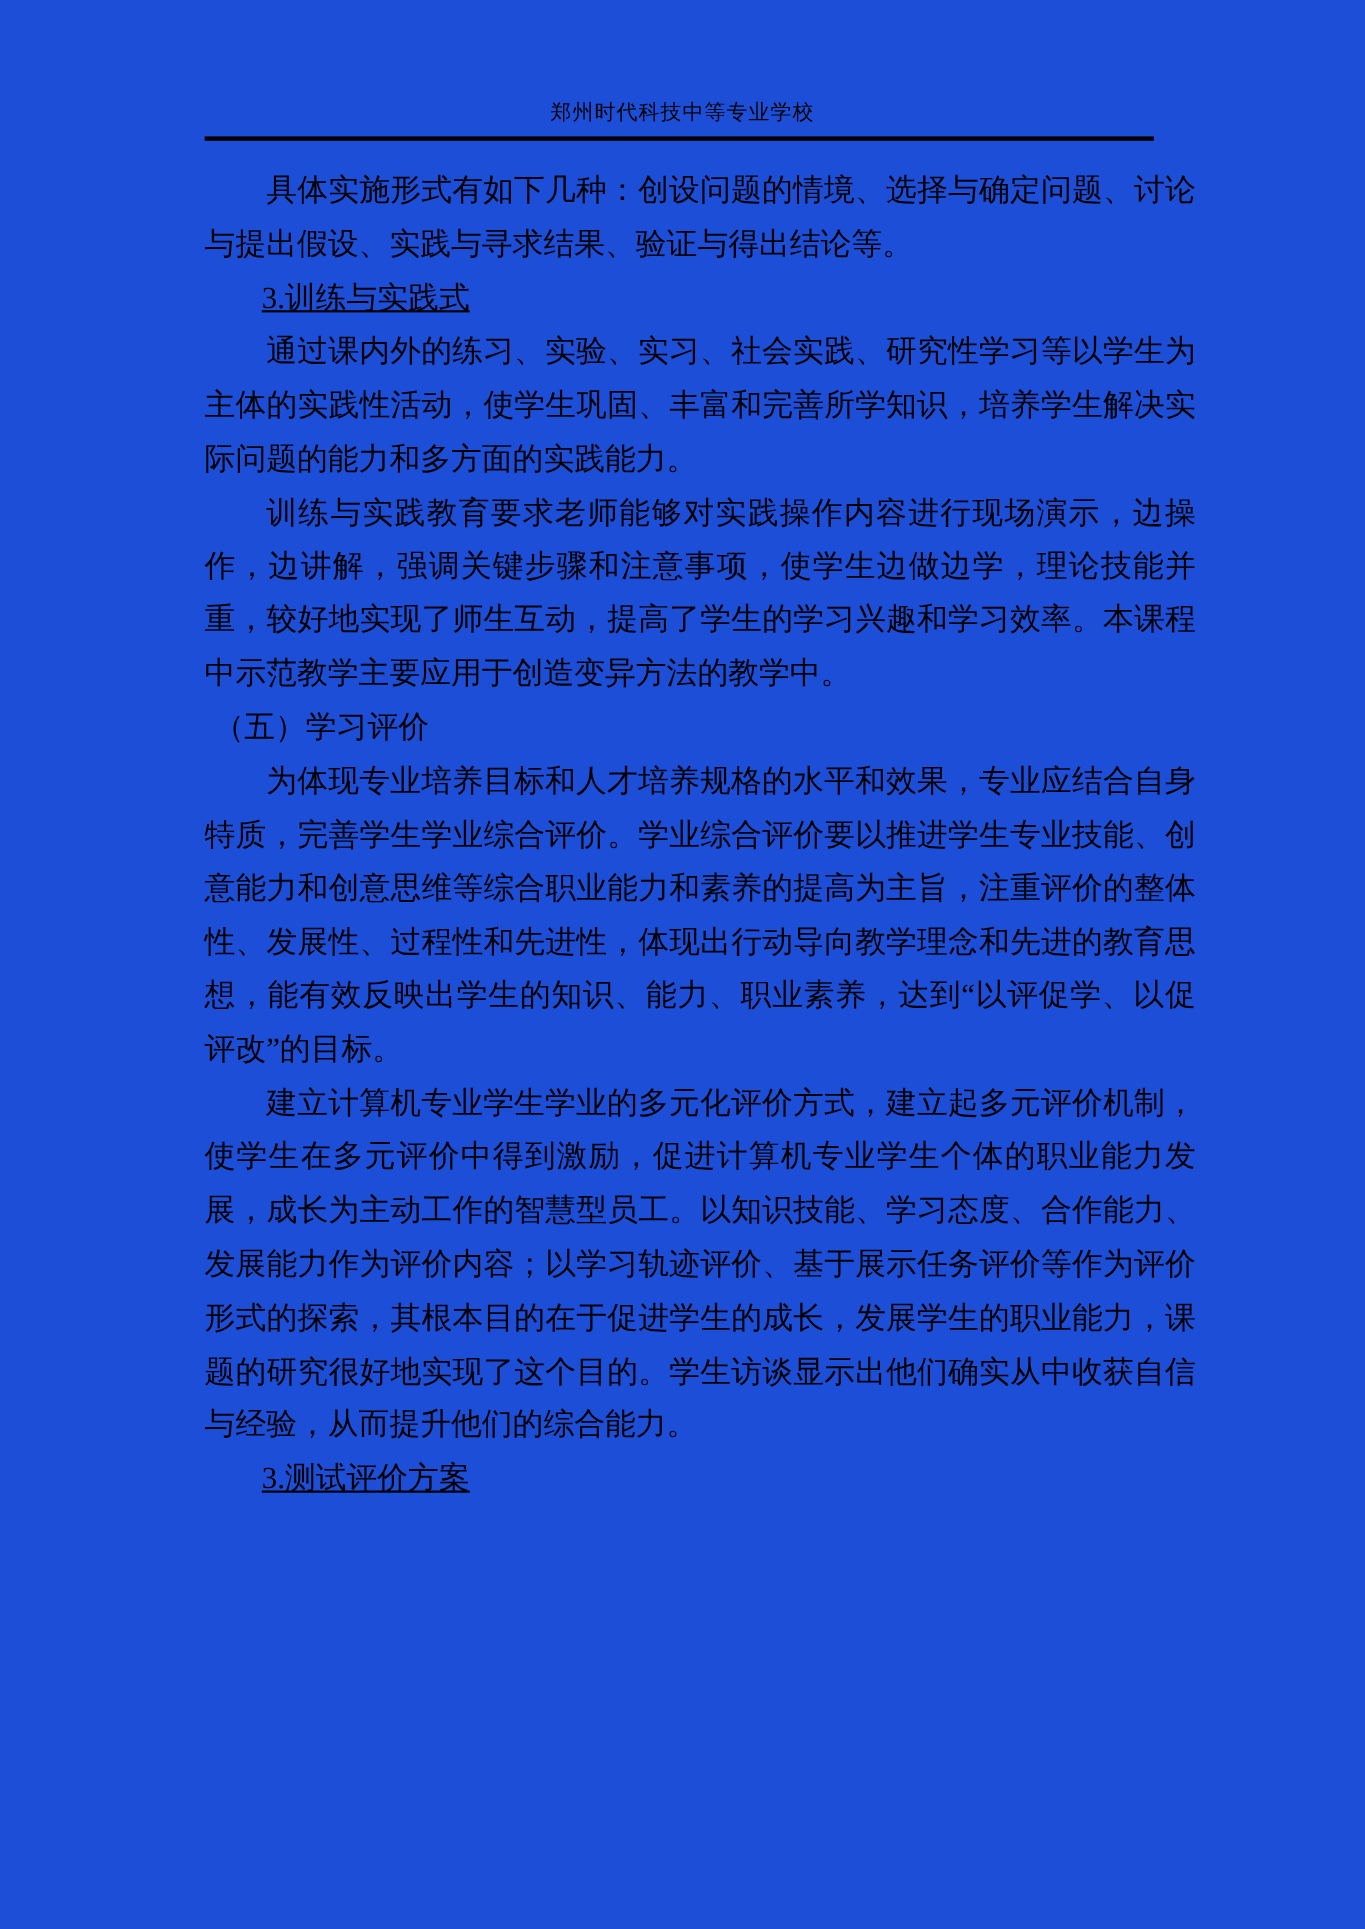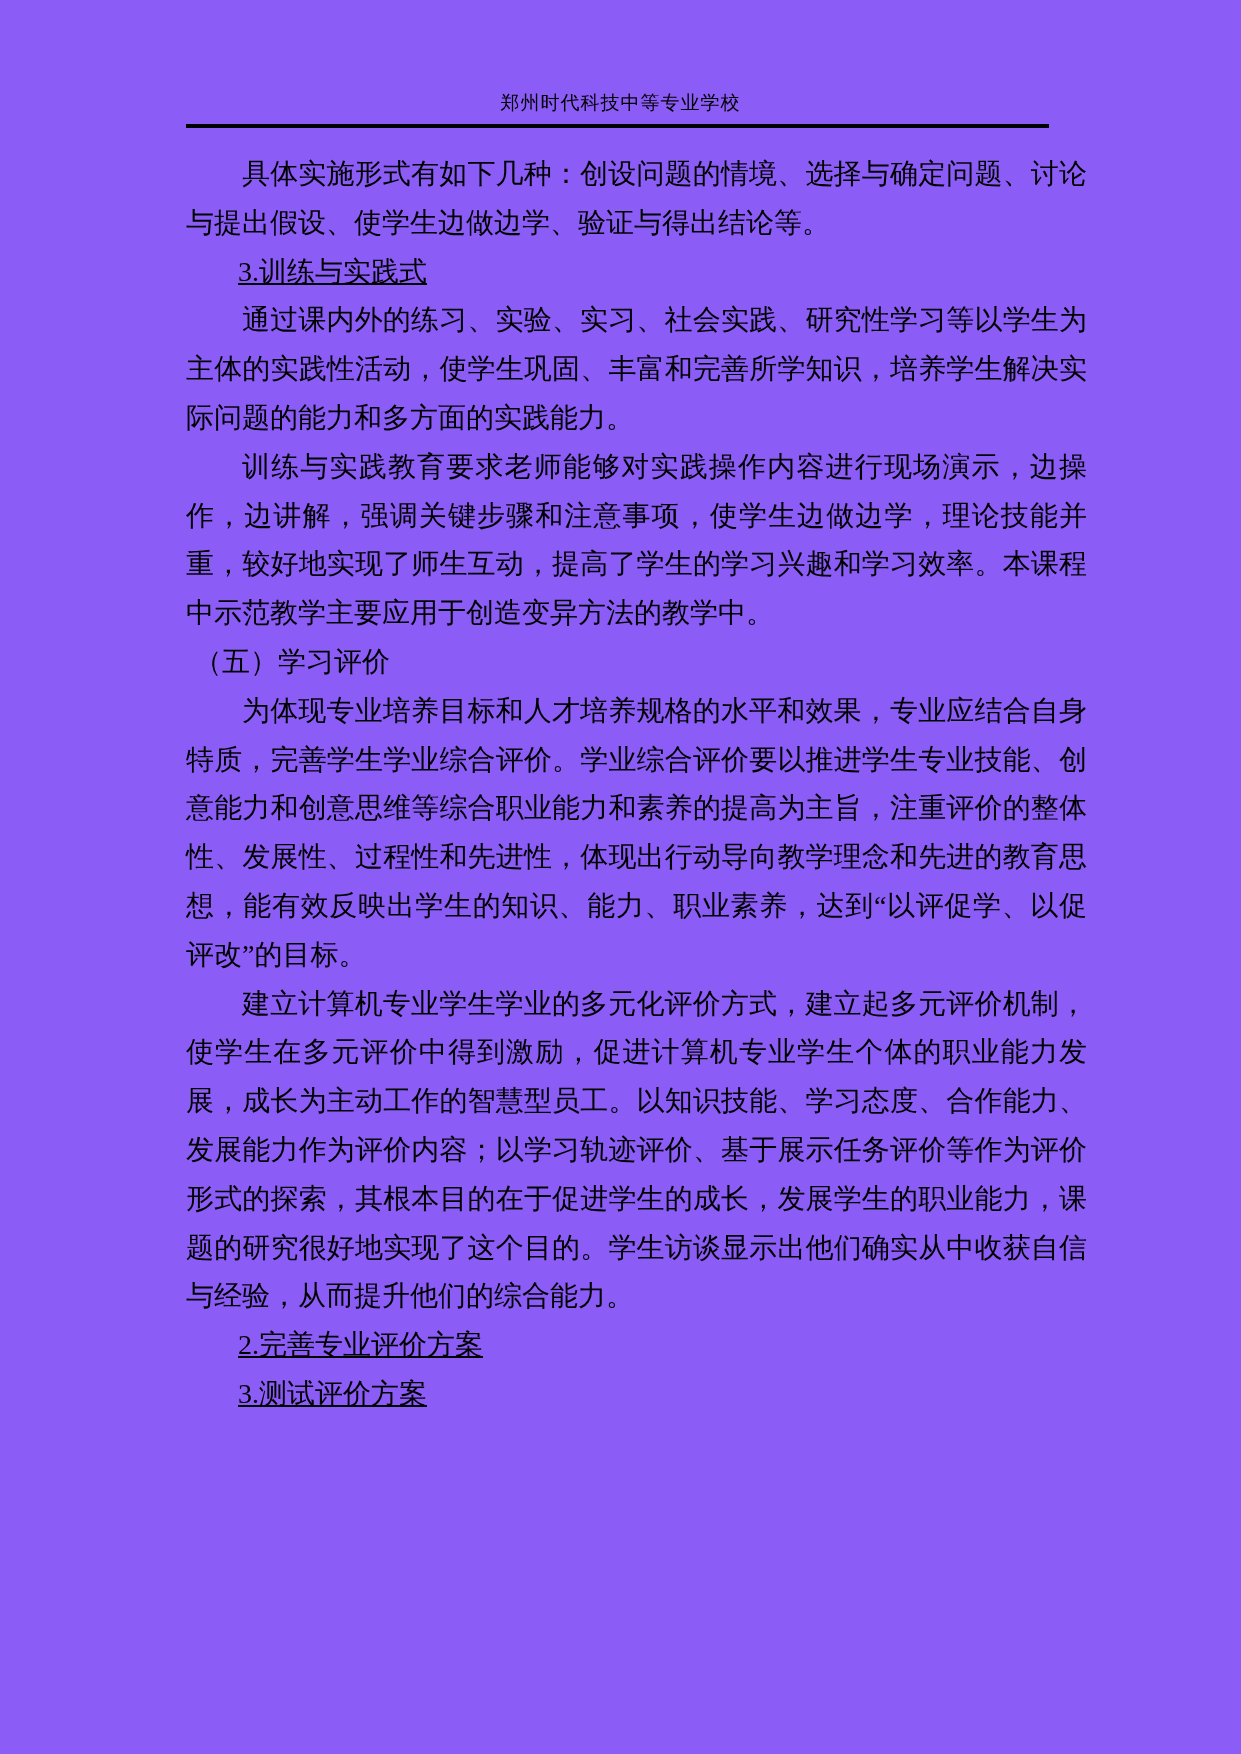--- a/index.html
+++ b/index.html
@@ -4,21 +4,21 @@
 <style>
   html, body {
     margin: 0;
     padding: 0;
     background: #ffffff;
   }
   .page {
     position: relative;
     width: 1241px;
     height: 1754px;
-    background: #8b5cf6;
+    background: #1d4ed8;
     color: #000000;
     font-family: "Liberation Serif", "DejaVu Serif", serif;
     overflow: hidden;
   }
   .page-header-text {
     position: absolute;
     top: 91px;
     left: 0;
     width: 100%;
     text-align: center;
@@ -64,24 +64,23 @@
 </head>
 <body>
 
 <div class="page">
 
   <div class="page-header-text">郑州时代科技中等专业学校</div>
 
   <div class="header-rule"></div>
 
   <div class="doc-body">
-    <p class="para">具体实施形式有如下几种：创设问题的情境、选择与确定问题、讨论与提出假设、使学生边做边学、验证与得出结论等。</p>
+    <p class="para">具体实施形式有如下几种：创设问题的情境、选择与确定问题、讨论与提出假设、实践与寻求结果、验证与得出结论等。</p>
     <p class="num-item">3.训练与实践式</p>
     <p class="para">通过课内外的练习、实验、实习、社会实践、研究性学习等以学生为主体的实践性活动，使学生巩固、丰富和完善所学知识，培养学生解决实际问题的能力和多方面的实践能力。</p>
     <p class="para">训练与实践教育要求老师能够对实践操作内容进行现场演示，边操作，边讲解，强调关键步骤和注意事项，使学生边做边学，理论技能并重，较好地实现了师生互动，提高了学生的学习兴趣和学习效率。本课程中示范教学主要应用于创造变异方法的教学中。</p>
     <p class="section-heading">（五）学习评价</p>
     <p class="para">为体现专业培养目标和人才培养规格的水平和效果，专业应结合自身特质，完善学生学业综合评价。学业综合评价要以推进学生专业技能、创意能力和创意思维等综合职业能力和素养的提高为主旨，注重评价的整体性、发展性、过程性和先进性，体现出行动导向教学理念和先进的教育思想，能有效反映出学生的知识、能力、职业素养，达到“以评促学、以促评改”的目标。</p>
     <p class="para">建立计算机专业学生学业的多元化评价方式，建立起多元评价机制，使学生在多元评价中得到激励，促进计算机专业学生个体的职业能力发展，成长为主动工作的智慧型员工。以知识技能、学习态度、合作能力、发展能力作为评价内容；以学习轨迹评价、基于展示任务评价等作为评价形式的探索，其根本目的在于促进学生的成长，发展学生的职业能力，课题的研究很好地实现了这个目的。学生访谈显示出他们确实从中收获自信与经验，从而提升他们的综合能力。</p>
-    <p class="num-item">2.完善专业评价方案</p>
     <p class="num-item">3.测试评价方案</p>
   </div>
 
 </div>
 
 </body></html>

